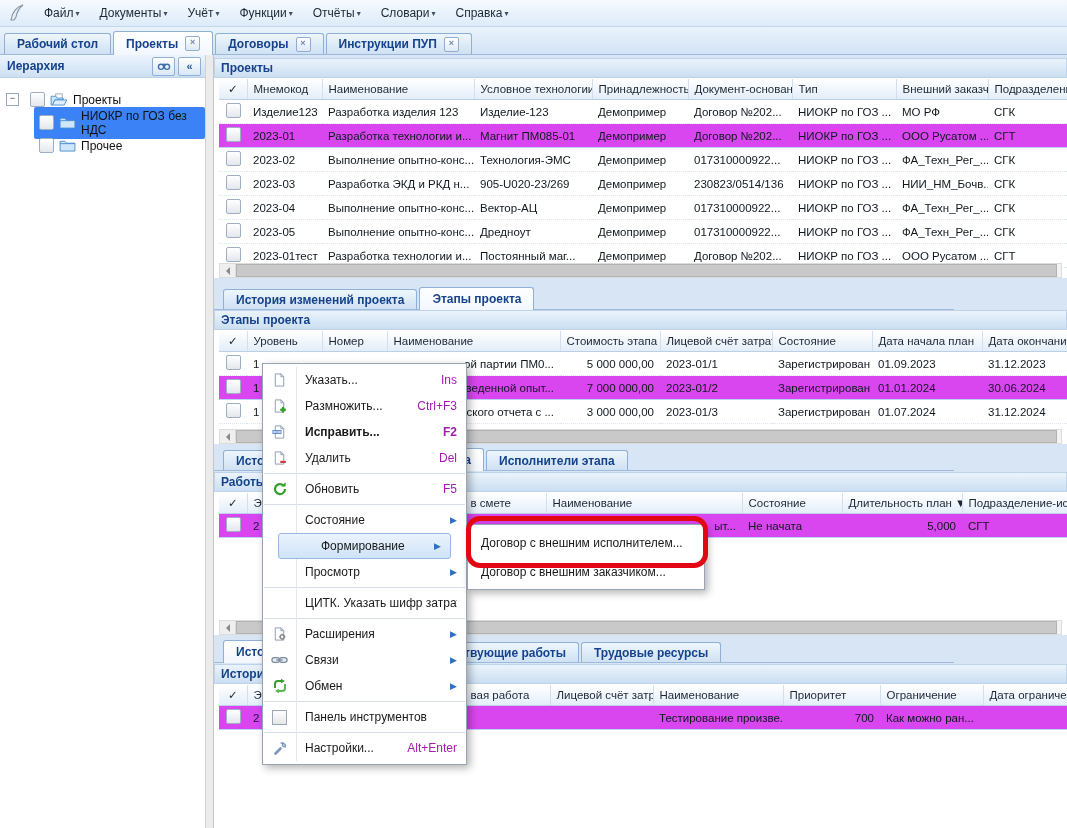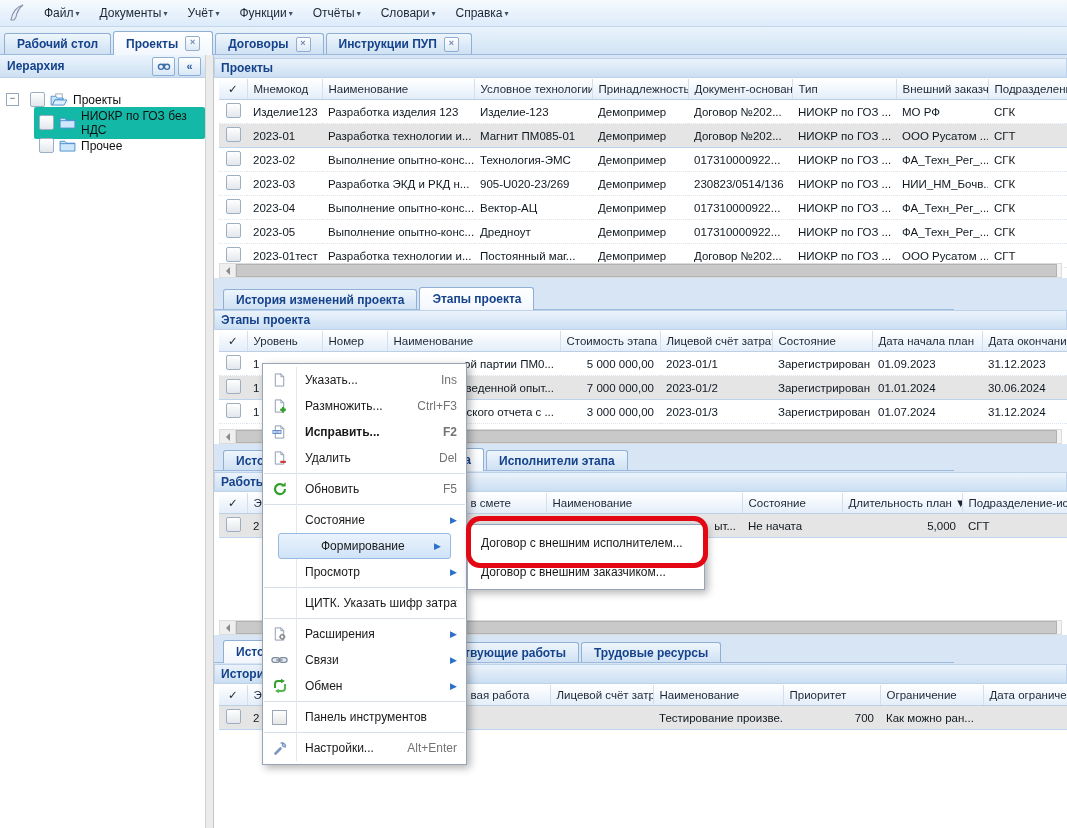--- a/index.html
+++ b/index.html
@@ -18,51 +18,51 @@
   
   .leftpanel{position:absolute;left:0;top:55px;width:205px;height:773px;background:#fff}
   .phead{height:22px;background:linear-gradient(#ecf4fd,#cde0f2);border-bottom:1px solid #bed3e9;display:flex;align-items:center;padding:0 4px 0 7px;font-weight:bold;font-size:12px;color:#15428b}
   .phead .sp{flex:1}
   .phbtn{width:21px;height:17px;border:1px solid #8fb0d4;border-radius:2px;background:linear-gradient(#fff,#d8e7f6);display:flex;align-items:center;justify-content:center;margin-left:3px;font-size:11px;color:#2a5a9a;font-weight:bold}
   .tree{padding-top:10px}
   .titem{height:23px;display:flex;align-items:center;font-size:12px;color:#111}
   .exp{width:11px;height:11px;border:1px solid #98a8bc;background:#fff;font-size:9px;line-height:9px;text-align:center;color:#333;margin-right:6px;flex:none}
   .cbx{width:13px;height:13px;border:1px solid #9eafc4;border-radius:2px;background:linear-gradient(#fff,#e3e7ec);display:inline-block;flex:none}
   .twrap{display:inline-flex;align-items:center;gap:5px;padding:2px 5px;border-radius:2px}
-  .tsel{background:#14b8a6}
+  .tsel{background:#3b82f6}
   .splitter{position:absolute;left:205px;top:55px;width:9px;height:773px;background:#ebebeb;border-left:1px solid #d2d2d2;border-right:1px solid #c6c6c6;box-sizing:border-box}
   
   .content{position:absolute;left:214px;top:55px;width:853px;height:773px}
   .white{position:absolute;left:0;width:853px;background:#fff}
   .sechead{position:absolute;left:0;width:853px;height:20px;background:linear-gradient(#ebf3fc,#cbdff2);border:1px solid #bed3e9;box-sizing:border-box;font-weight:bold;font-size:12px;color:#15428b;line-height:18px;padding-left:6px;white-space:nowrap;overflow:hidden}
   table{border-collapse:collapse;table-layout:fixed;position:absolute;left:5px;background:#fff}
   th{background:linear-gradient(#ffffff,#e3edf9);border-right:1px solid #d3dfee;border-bottom:1px solid #bdcfe4;font-weight:normal;font-size:11.5px;color:#1c2736;text-align:left;padding:4px 6px;white-space:nowrap;overflow:hidden}
   td{font-size:11.5px;color:#101820;padding:3px 6px;white-space:nowrap;overflow:hidden;border-bottom:1px dotted #dde5ef;height:14px}
-  tr.selected td{background:#e5e5e5;border-bottom:1px solid #bcd4ee}
+  tr.selected td{background:#d946ef;border-bottom:1px solid #bcd4ee}
   td.r{text-align:right}
   td.cb,th.cb{text-align:center;padding:3px 2px}
   .tabsrow{position:absolute;left:0;width:740px;display:flex;align-items:flex-end;height:23px;padding-left:9px;border-bottom:1px solid #9cbade;box-sizing:border-box}
   .tabsrow .tab{height:20px}
   .tabsrow .tab.active{height:23px}
   #tabs-works .tab:nth-child(1){width:128px;justify-content:flex-start}
   #tabs-works .tab:nth-child(2){width:131px;justify-content:flex-end}
   #tabs-history .tab:nth-child(1){width:128px;justify-content:flex-start}
   #tabs-history .tab:nth-child(2){width:226px;justify-content:flex-end}
   
   .hscroll{position:absolute;left:5px;width:843px;height:15px;background:#f3f3f3;border:1px solid #dcdcdc;box-sizing:border-box;display:flex;align-items:center}
   .sbtn{width:15px;height:13px;background:#efefef;border-right:1px solid #ddd;display:flex;align-items:center;justify-content:center;flex:none}
   .sarrow{width:0;height:0;border:4px solid transparent;border-right-color:#8a8a8a;margin-right:3px}
   .sthumb{flex:1;height:13px;background:#c9c9c9;border:1px solid #b2b2b2;box-sizing:border-box;margin-right:4px}
   
   .ctx{position:absolute;left:262px;top:363px;width:205px;background:#fff;border:1px solid #98a5b8;box-shadow:3px 3px 8px rgba(0,0,0,.3);padding:3px 0;box-sizing:border-box;z-index:50}
   .ctx:before{content:"";position:absolute;left:33px;top:3px;bottom:3px;width:1px;background:#e4e8ee}
   .mrow{height:26px;display:flex;align-items:center;position:relative;padding:0 9px 0 0;box-sizing:border-box}
   .mic{width:33px;display:flex;align-items:center;justify-content:center;flex:none}
   .mlb{padding-left:9px;font-size:12px;color:#1a1a1a;flex:1;white-space:nowrap;overflow:hidden}
-  .msc{font-size:12px;color:#737373;padding-left:8px;white-space:nowrap}
+  .msc{font-size:12px;color:#a21caf;padding-left:8px;white-space:nowrap}
   .mar{color:#2a6fc9;font-size:9px;padding-left:8px}
   .mrow.hov{background:linear-gradient(#eaf3fc,#cfe3f8);border:1px solid #98b9e0;border-radius:3px;margin:0 15px}
   .msep{height:1px;background:#d9dfe8;margin:2px 1px}
   .mrow.bold .mlb,.mrow.bold .msc{font-weight:bold}
   .mcbx{width:13px;height:13px;border:1px solid #9aa7bb;background:linear-gradient(#fff,#e6e6e6);display:inline-block}
   
   .smenu{position:absolute;left:467px;top:524px;width:238px;background:#fff;border:1px solid #98a5b8;box-shadow:3px 3px 8px rgba(0,0,0,.3);padding:3px 0;box-sizing:border-box;z-index:55}
   .srow{height:29px;display:flex;align-items:center;padding:0 13px;font-size:12px;color:#1a1a1a;white-space:nowrap;overflow:hidden}
   
   .ring{position:absolute;left:466px;top:516px;width:232px;height:42px;border:5px solid #e30613;border-radius:14px;z-index:60}

